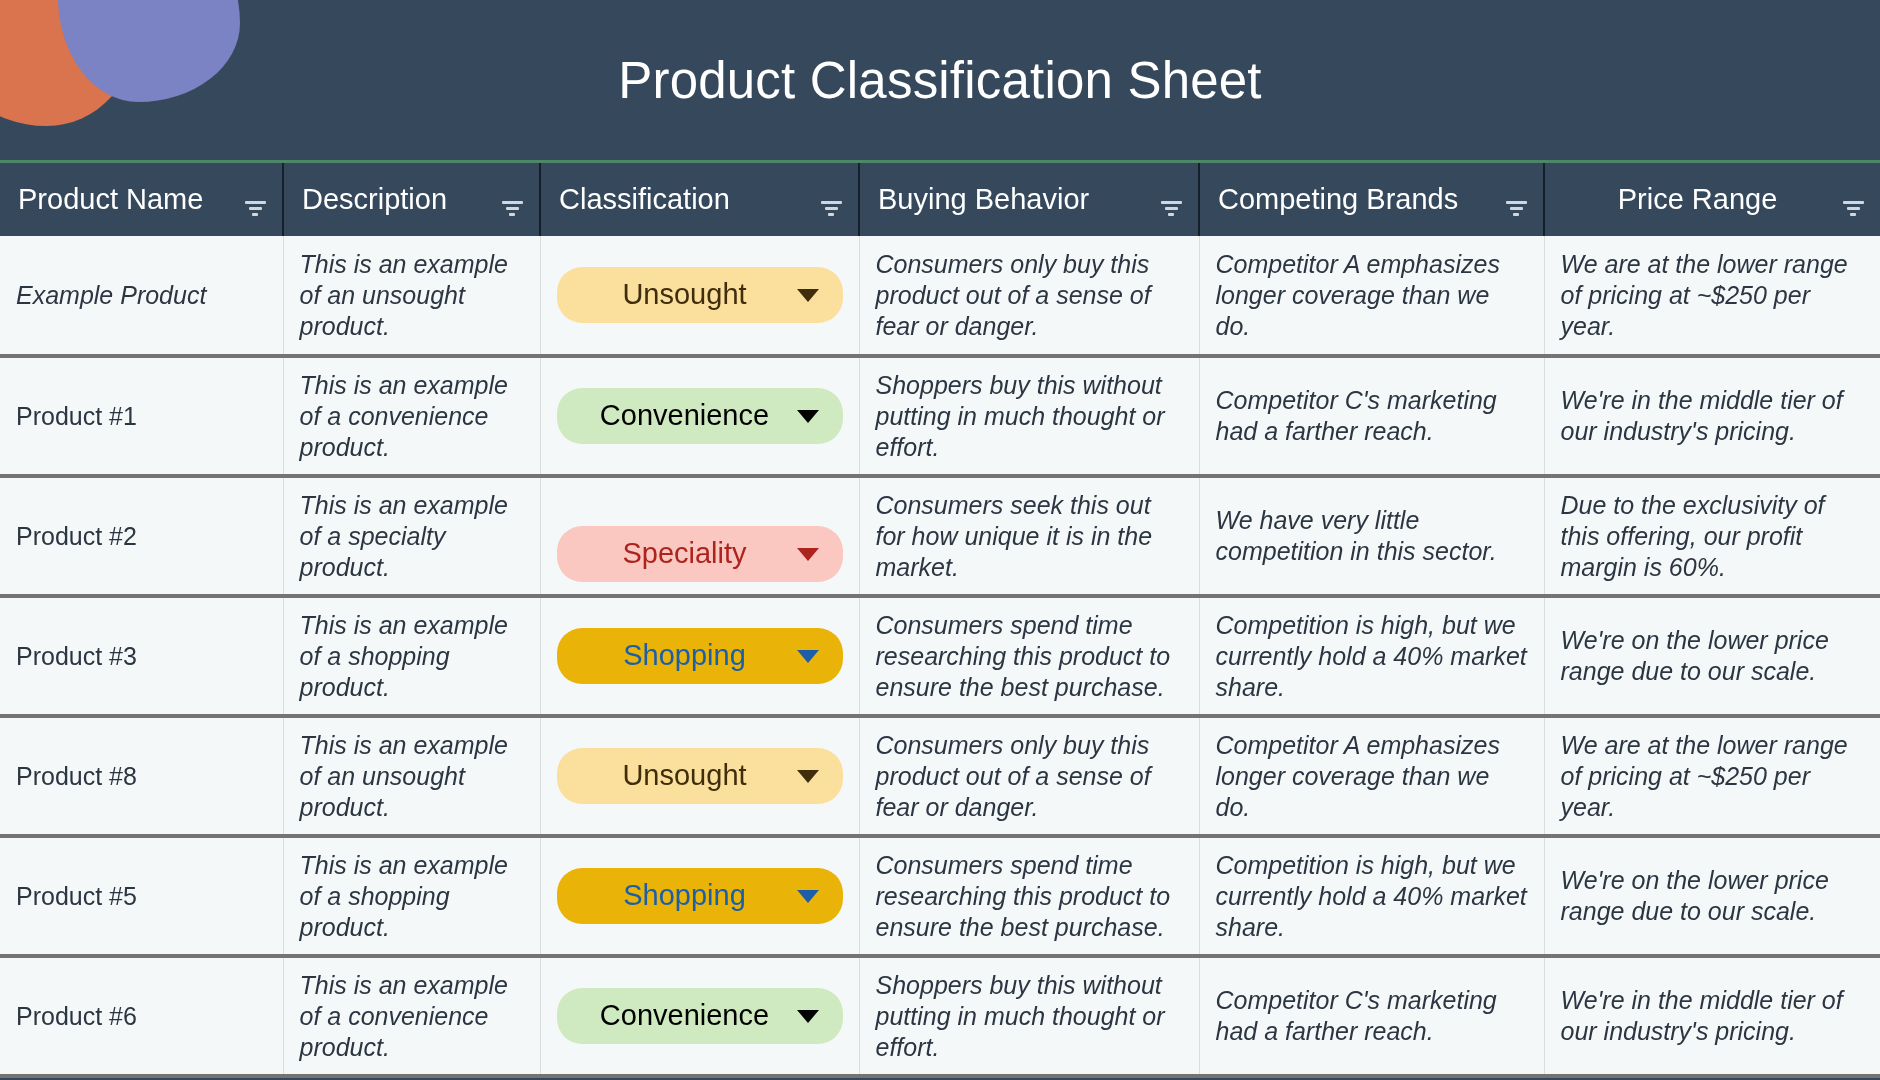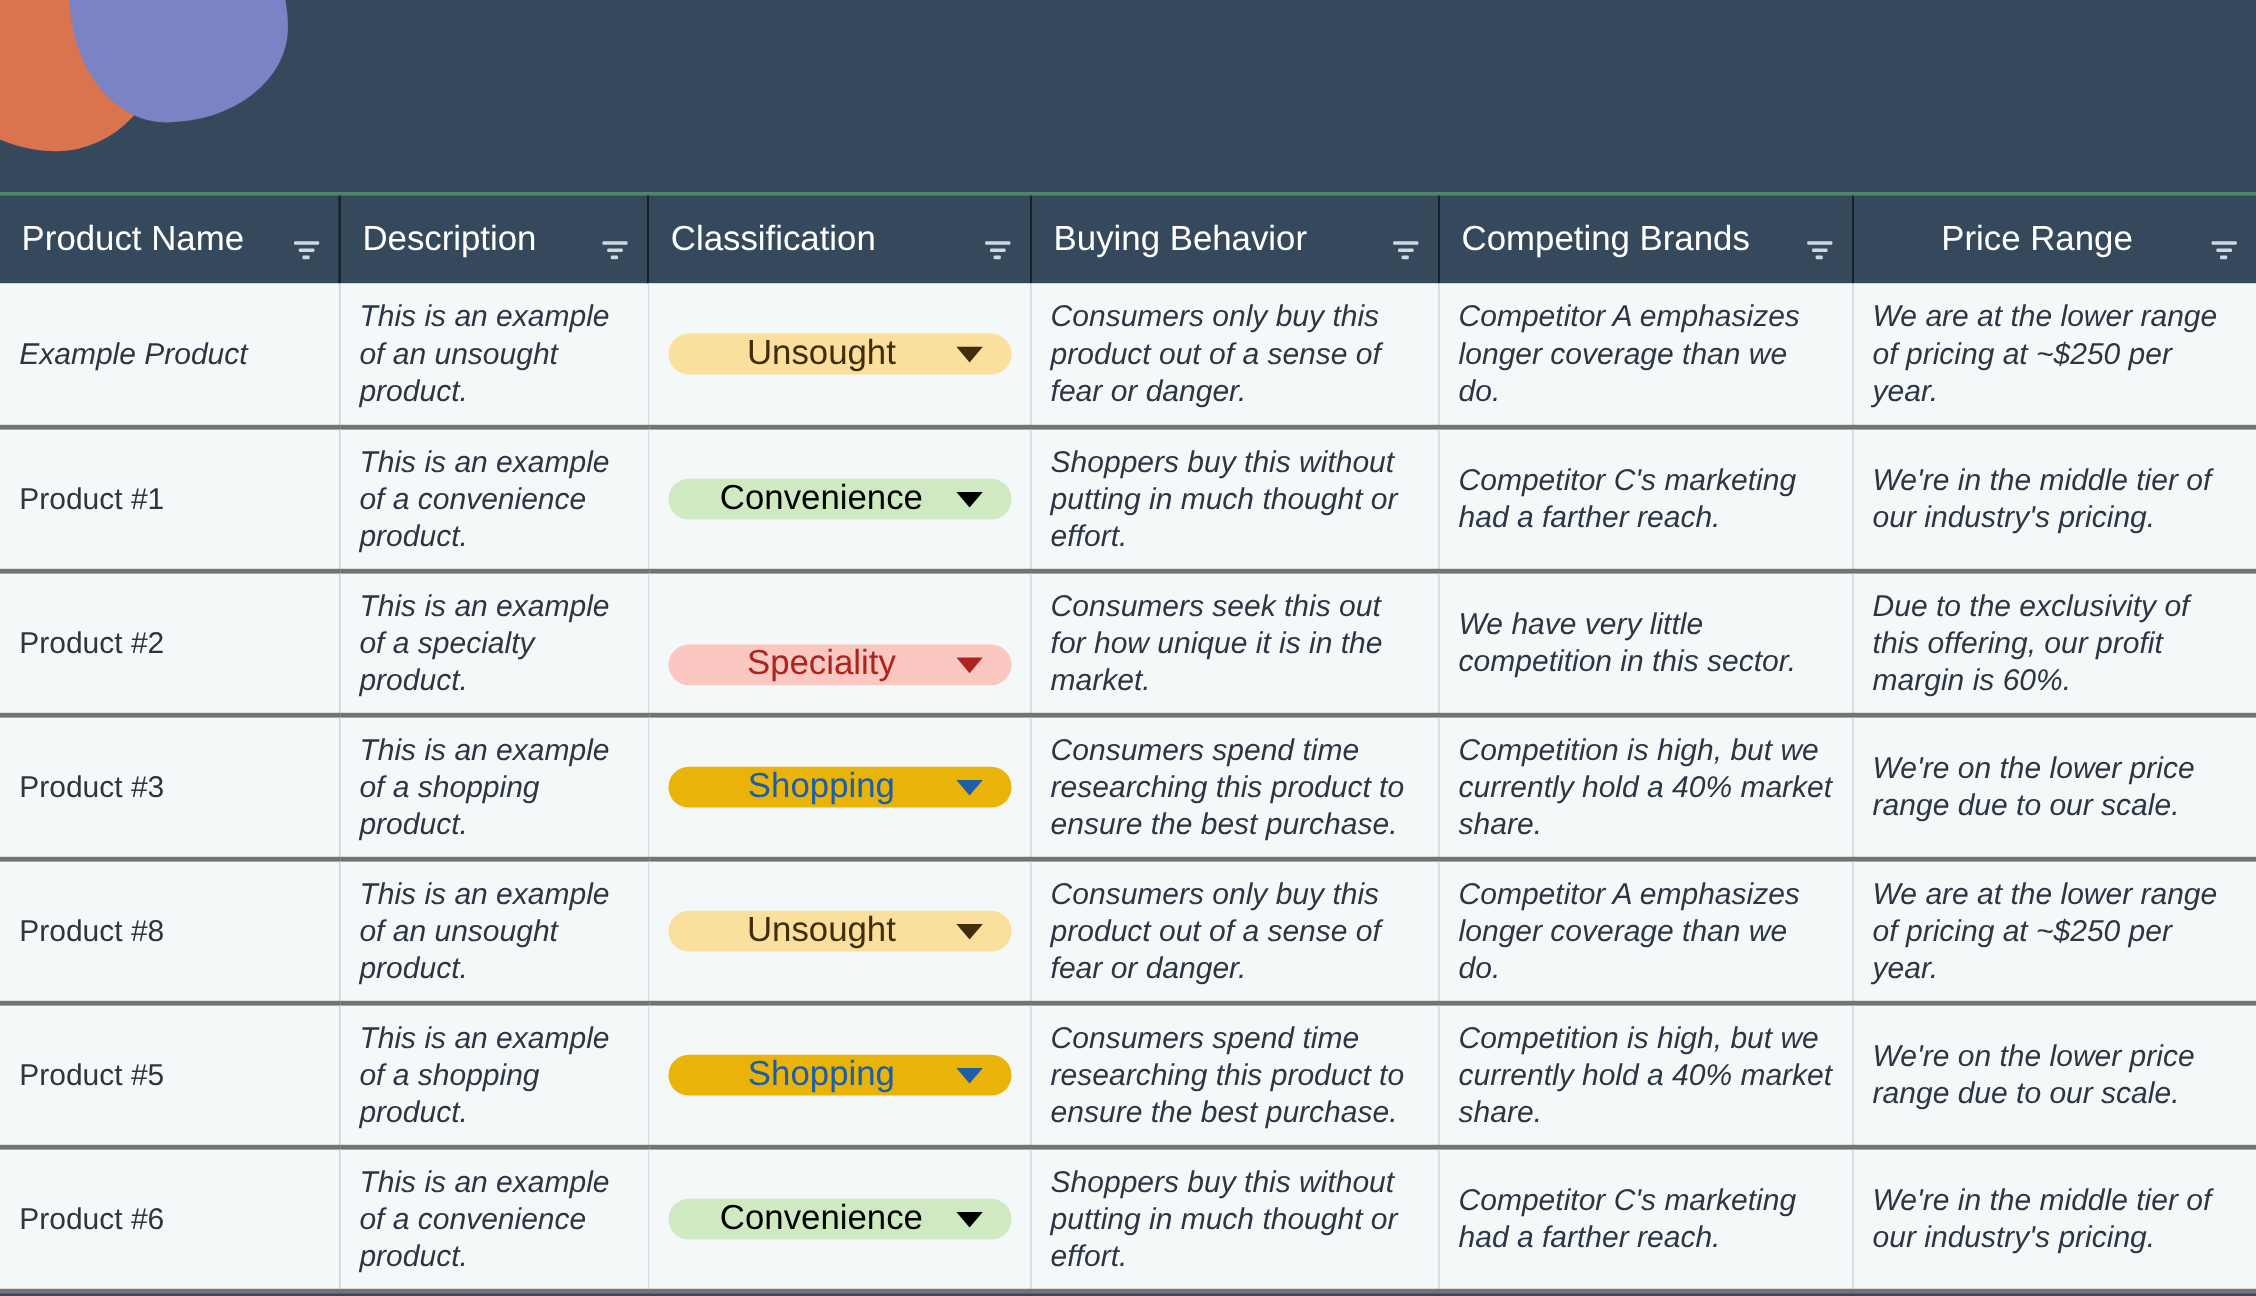--- a/index.html
+++ b/index.html
@@ -144,21 +144,21 @@
   }
   .c-class { text-align: center; padding: 10px 12px; }
 
   
   .pill {
     display: flex;
     align-items: center;
     justify-content: space-between;
     width: 286px;
     margin: 0 auto;
-    height: 34px;
+    height: 56px;
     border-radius: 25px;
     padding: 0 24px 0 26px;
     font-size: 29px;
     font-style: normal;
     cursor: pointer;
     user-select: none;
   }
   .pill .pill-label { flex: 1; text-align: center; }
   .pill .caret {
     width: 0; height: 0;
@@ -177,20 +177,23 @@
 </head>
 <body>
 
 <div class="sheet">
 
   <div class="blobs">
     <div class="blob-orange"></div>
     <div class="blob-purple"></div>
   </div>
 
+  <div class="title-bar">
+    <h1 class="sheet-title">Product Classification Sheet</h1>
+  </div>
 
   <div class="accent-rule"></div>
 
   <table class="tbl">
     <colgroup>
       <col style="width:283px">
       <col style="width:257px">
       <col style="width:319px">
       <col style="width:340px">
       <col style="width:345px">

